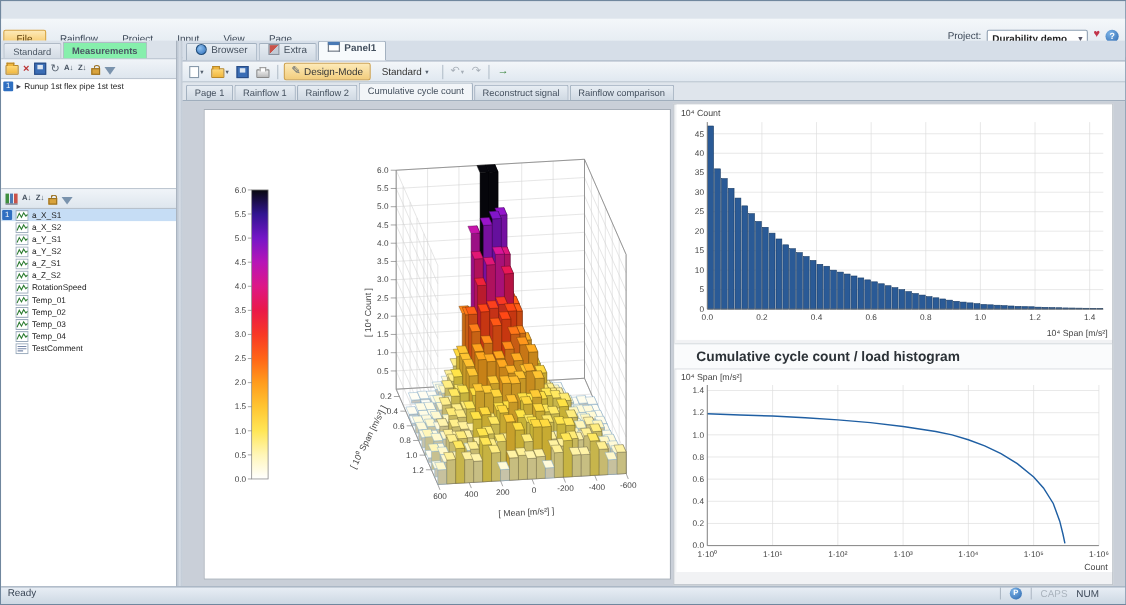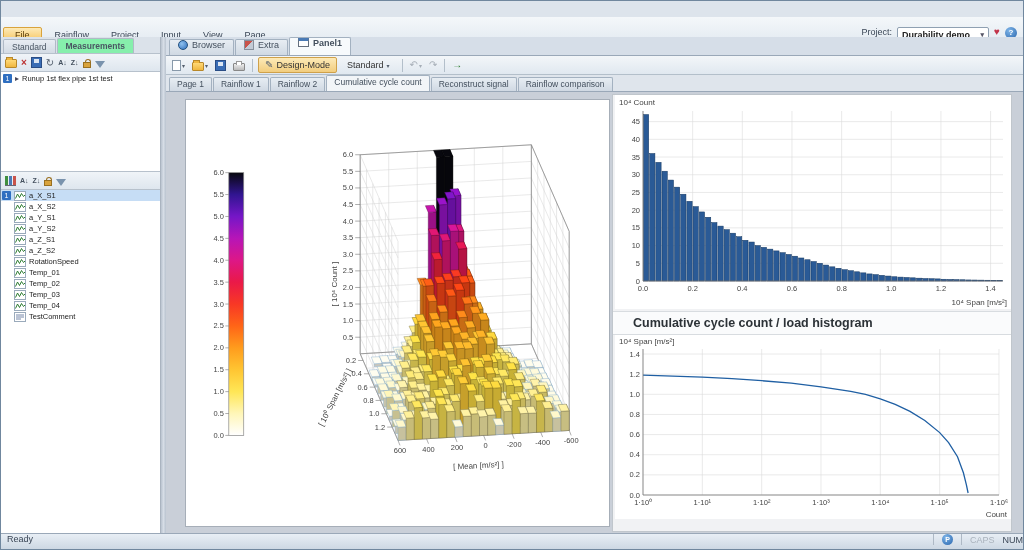--- a/index.html
+++ b/index.html
@@ -75,21 +75,21 @@
   .content{flex:1;position:relative;background:#c9cfd8;overflow:hidden}
   #canvas3d{position:absolute;left:19px;top:7px;width:425px;height:428px;background:#fff;border:1px solid #a6aeb8}
   .right-col{position:absolute;left:446px;top:2px;width:400px;height:438px;background:#f1f2f4;border:1px solid #c0c6cc}
   .legend-row{display:flex;align-items:center;gap:4px;height:14px;padding:0 6px;background:#f7f8f9;border-bottom:1px solid #dcdfe3;font-size:8.5px;color:#333}
   .legend-swatch{width:8px;height:8px;background:#2a5a96;border:1px solid #14375f}
   .section-heading{height:24px;display:flex;align-items:center;padding:0 20px;font-size:12.5px;font-weight:bold;color:#2c3237;background:#fafbfc;border-top:1px solid #d8dce0;border-bottom:1px solid #d8dce0}
 
   
   .statusbar{position:absolute;left:0;right:0;bottom:0;height:16px;background:linear-gradient(#e8eef5,#cdd8e3);border-top:1px solid #9aa8b8;display:flex;align-items:flex-start;font-size:9px;color:#3a4656}
   .statusbar .left{padding-left:6px}
-  .status-right{margin-left:auto;display:flex;align-items:center;gap:8px;padding-right:0}
+  .status-right{margin-left:auto;display:flex;align-items:center;gap:8px;padding-right:24px}
   .ssep{width:1px;height:11px;background:#aeb9c5}
   .p-badge{width:11px;height:11px;border-radius:50%;background:radial-gradient(circle at 35% 30%,#7db4e8,#2a66ad);color:#fff;font-size:7px;font-weight:bold;text-align:center;line-height:11px}
   .dim{color:#aab3bd}
 
   
   .ic{display:inline-block;vertical-align:middle}
   .ic-folder{width:12px;height:9px;background:linear-gradient(#ffd977,#f0b73f);border:1px solid #b8882a;border-radius:1px;position:relative;margin-top:2px}
   .ic-folder::before{content:"";position:absolute;top:-3px;left:0;width:5px;height:2px;background:#f0b73f;border:1px solid #b8882a;border-bottom:none}
   .ic-floppy{width:11px;height:11px;background:#3a6db5;border:1px solid #2a4d85;position:relative}
   .ic-floppy::before{content:"";position:absolute;top:1px;left:2px;right:2px;height:4px;background:#dce6f2}

